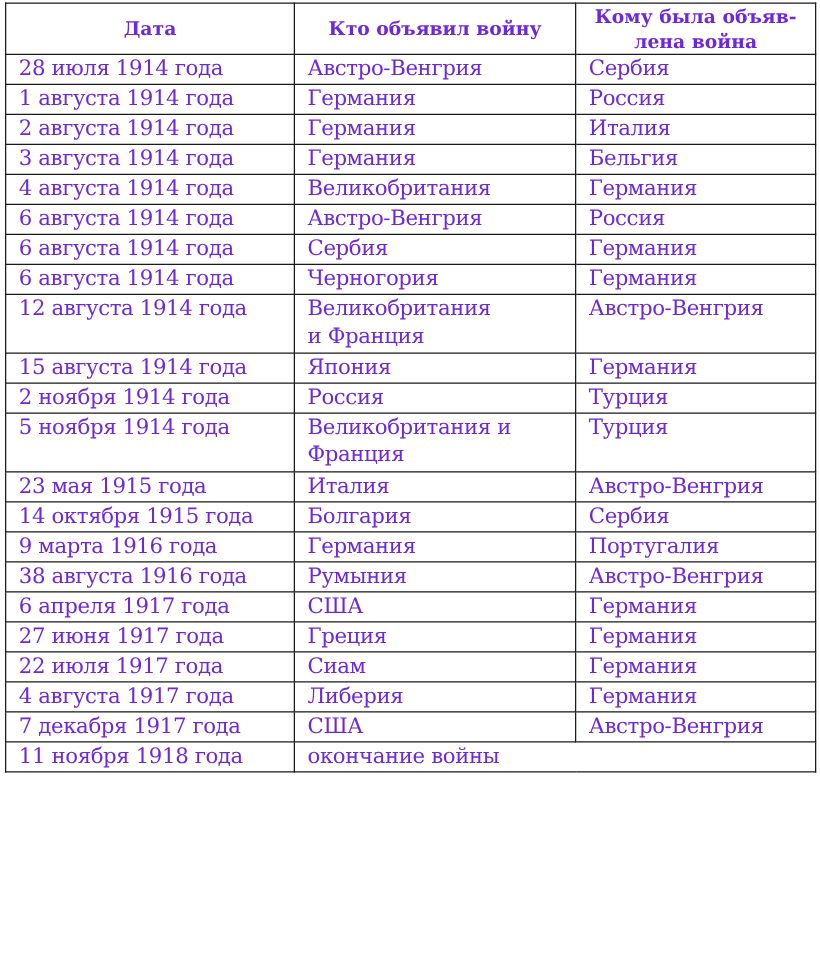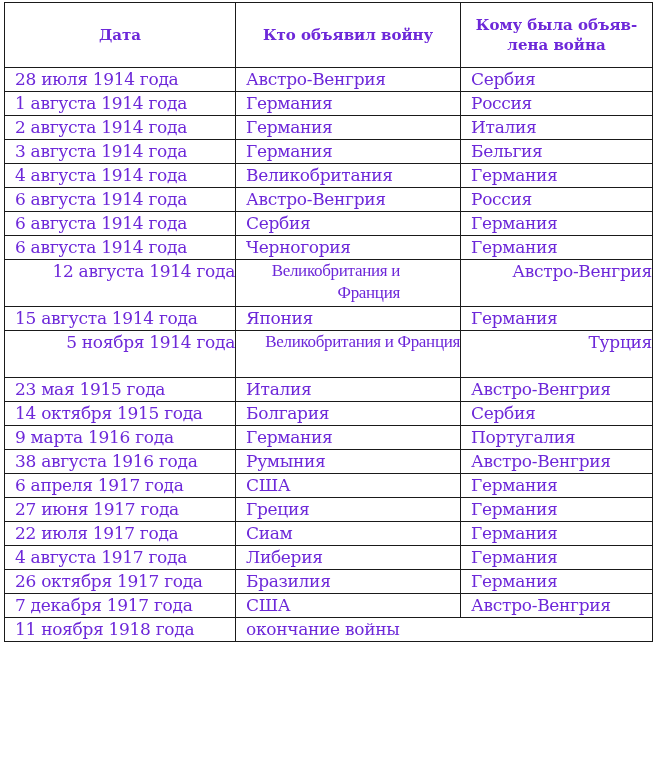--- a/index.html
+++ b/index.html
@@ -48,42 +48,40 @@
       height: 23px;
       padding: 0 0 0 10px;
       font-size: 17px;
       line-height: 23px;
       letter-spacing: -0.3px;
       white-space: nowrap;
     }
     table.wars td.wrap {
       white-space: normal;
       line-height: 22px;
-      font-family: Liberation Serif, serif;
     }
     table.wars tr.tall td {
       height: 46px;
-      text-align: right;
     }
   </style>
 </head>
 <body>
 
 <div class="page">
   <table class="wars">
     <colgroup>
       <col class="c1">
         <col class="c2">
         <col class="c3">
     </colgroup>
     <thead>
       <tr>
         <th>Дата</th>
         <th>Кто объявил войну</th>
-        <th style="line-height:20px;padding:12px 14px;">Кому была объяв-лена война</th>
+        <th style="line-height:20px;padding:0 14px;">Кому была объяв-лена война</th>
       </tr>
     </thead>
     <tbody>
       <tr>
         <td>28 июля 1914 года</td>
         <td>Австро-Венгрия</td>
         <td>Сербия</td>
       </tr>
       <tr>
         <td>1 августа 1914 года</td>
@@ -123,20 +121,25 @@
       <tr class="tall">
         <td>12 августа 1914 года</td>
         <td class="wrap" style="padding-right:60px;">Великобритания и Франция</td>
         <td>Австро-Венгрия</td>
       </tr>
       <tr>
         <td>15 августа 1914 года</td>
         <td>Япония</td>
         <td>Германия</td>
       </tr>
+      <tr>
+        <td>2 ноября 1914 года</td>
+        <td>Россия</td>
+        <td>Турция</td>
+      </tr>
       <tr class="tall">
         <td>5 ноября 1914 года</td>
         <td class="wrap">Великобритания и Франция</td>
         <td>Турция</td>
       </tr>
       <tr>
         <td>23 мая 1915 года</td>
         <td>Италия</td>
         <td>Австро-Венгрия</td>
       </tr>
@@ -169,25 +172,20 @@
         <td>22 июля 1917 года</td>
         <td>Сиам</td>
         <td>Германия</td>
       </tr>
       <tr>
         <td>4 августа 1917 года</td>
         <td>Либерия</td>
         <td>Германия</td>
       </tr>
       <tr>
-        <td>26 октября 1917 года</td>
-        <td>Бразилия</td>
-        <td>Германия</td>
-      </tr>
-      <tr>
         <td>7 декабря 1917 года</td>
         <td>США</td>
         <td>Австро-Венгрия</td>
       </tr>
       <tr>
         <td>11 ноября 1918 года</td>
         <td colspan="2">окончание войны</td>
       </tr>
     </tbody>
   </table>

